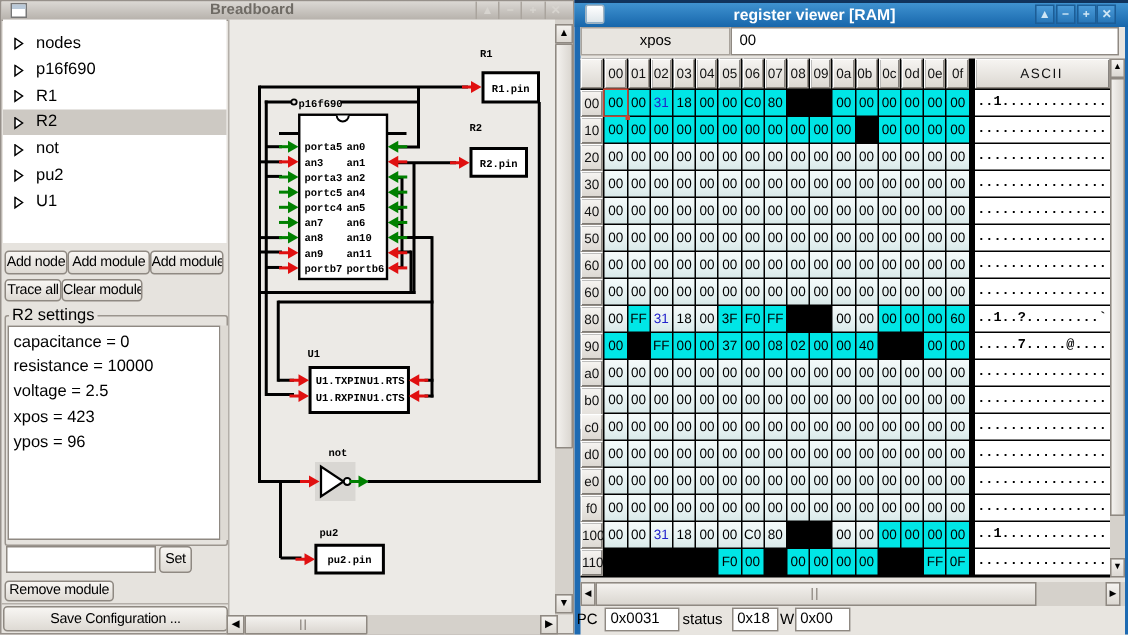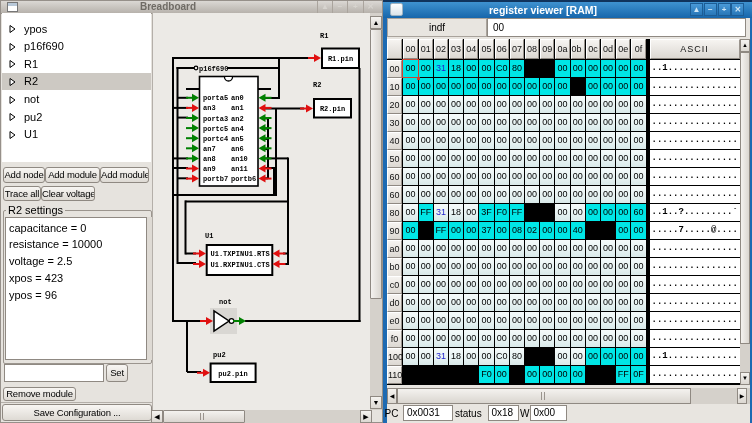--- a/index.html
+++ b/index.html
@@ -10,21 +10,21 @@
 <div style="position:absolute;left:8px;top:3px;width:9px;height:3px;background:#b9c9d9;"></div>
 <div style="position:absolute;left:0;top:1px;width:336px;height:12px;text-align:center;font:bold 10px 'Liberation Sans',sans-serif;color:#6f6b65;line-height:12px;">Breadboard</div>
 <div style="position:absolute;left:317.0px;top:1px;width:15px;height:12px;border-left:1px solid #aaa49d;box-sizing:border-box;text-align:center;font:bold 8px 'Liberation Sans',sans-serif;color:#d7d4cf;line-height:12px;">▲</div>
 <div style="position:absolute;left:332.2px;top:1px;width:15px;height:12px;border-left:1px solid #aaa49d;box-sizing:border-box;text-align:center;font:bold 8px 'Liberation Sans',sans-serif;color:#d7d4cf;line-height:12px;">−</div>
 <div style="position:absolute;left:347.4px;top:1px;width:15px;height:12px;border-left:1px solid #aaa49d;box-sizing:border-box;text-align:center;font:bold 8px 'Liberation Sans',sans-serif;color:#d7d4cf;line-height:12px;">+</div>
 <div style="position:absolute;left:362.6px;top:1px;width:15px;height:12px;border-left:1px solid #aaa49d;box-sizing:border-box;text-align:center;font:bold 8px 'Liberation Sans',sans-serif;color:#d7d4cf;line-height:12px;">✕</div>
 <div style="position:absolute;left:2px;top:13px;width:149px;height:149px;background:#fff;"></div>
 <svg style="position:absolute;left:9px;top:25.0px" width="7" height="9">
     <polygon points="1,0.5 6,4 1,7.5" fill="#fff" stroke="#000" stroke-width="1"></polygon>
   </svg>
-<div style="position:absolute;left:24px;top:20.5px;font:11px 'Liberation Sans',sans-serif;color:#000;line-height:17px;">ypos</div>
+<div style="position:absolute;left:24px;top:20.5px;font:11px 'Liberation Sans',sans-serif;color:#000;line-height:17px;">nodes</div>
 <svg style="position:absolute;left:9px;top:42.6px" width="7" height="9">
     <polygon points="1,0.5 6,4 1,7.5" fill="#fff" stroke="#000" stroke-width="1"></polygon>
   </svg>
 <div style="position:absolute;left:24px;top:38.1px;font:11px 'Liberation Sans',sans-serif;color:#000;line-height:17px;">p16f690</div>
 <svg style="position:absolute;left:9px;top:60.3px" width="7" height="9">
     <polygon points="1,0.5 6,4 1,7.5" fill="#fff" stroke="#000" stroke-width="1"></polygon>
   </svg>
 <div style="position:absolute;left:24px;top:55.8px;font:11px 'Liberation Sans',sans-serif;color:#000;line-height:17px;">R1</div>
 <div style="position:absolute;left:2px;top:72.9px;width:149px;height:17.6px;background:#cdc9c3;"></div>
 <svg style="position:absolute;left:9px;top:77.9px" width="7" height="9">
@@ -40,21 +40,21 @@
   </svg>
 <div style="position:absolute;left:24px;top:108.8px;font:11px 'Liberation Sans',sans-serif;color:#000;line-height:17px;">pu2</div>
 <svg style="position:absolute;left:9px;top:130.9px" width="7" height="9">
     <polygon points="1,0.5 6,4 1,7.5" fill="#fff" stroke="#000" stroke-width="1"></polygon>
   </svg>
 <div style="position:absolute;left:24px;top:126.4px;font:11px 'Liberation Sans',sans-serif;color:#000;line-height:17px;">U1</div>
 <div style="background:linear-gradient(#f8f6f3,#dedad4);border:1px solid #8f8982;border-radius:3px;box-sizing:border-box;font:9.5px 'Liberation Sans',sans-serif;letter-spacing:-0.2px;color:#000;text-align:center;position:absolute;white-space:nowrap;overflow:hidden;left:3px;top:167px;width:42px;height:16px;line-height:14px;">Add node</div>
 <div style="background:linear-gradient(#f8f6f3,#dedad4);border:1px solid #8f8982;border-radius:3px;box-sizing:border-box;font:9.5px 'Liberation Sans',sans-serif;letter-spacing:-0.2px;color:#000;text-align:center;position:absolute;white-space:nowrap;overflow:hidden;left:45px;top:167px;width:55px;height:16px;line-height:14px;">Add module</div>
 <div style="background:linear-gradient(#f8f6f3,#dedad4);border:1px solid #8f8982;border-radius:3px;box-sizing:border-box;font:9.5px 'Liberation Sans',sans-serif;letter-spacing:-0.2px;color:#000;text-align:center;position:absolute;white-space:nowrap;overflow:hidden;left:100px;top:167px;width:49px;height:16px;line-height:14px;">Add module</div>
 <div style="background:linear-gradient(#f8f6f3,#dedad4);border:1px solid #8f8982;border-radius:3px;box-sizing:border-box;font:9.5px 'Liberation Sans',sans-serif;letter-spacing:-0.2px;color:#000;text-align:center;position:absolute;white-space:nowrap;overflow:hidden;left:3px;top:186px;width:38px;height:15px;line-height:13px;">Trace all</div>
-<div style="background:linear-gradient(#f8f6f3,#dedad4);border:1px solid #8f8982;border-radius:3px;box-sizing:border-box;font:9.5px 'Liberation Sans',sans-serif;letter-spacing:-0.2px;color:#000;text-align:center;position:absolute;white-space:nowrap;overflow:hidden;left:41px;top:186px;width:54px;height:15px;line-height:13px;">Clear voltage</div>
+<div style="background:linear-gradient(#f8f6f3,#dedad4);border:1px solid #8f8982;border-radius:3px;box-sizing:border-box;font:9.5px 'Liberation Sans',sans-serif;letter-spacing:-0.2px;color:#000;text-align:center;position:absolute;white-space:nowrap;overflow:hidden;left:41px;top:186px;width:54px;height:15px;line-height:13px;">Clear module</div>
 <div style="position:absolute;left:3px;top:210px;width:147px;height:152px;border:1px solid #9b958e;border-radius:2px;"></div>
 <div style="position:absolute;left:6px;top:204px;background:#e6e3de;padding:0 2px;font:11px 'Liberation Sans',sans-serif;color:#000;">R2 settings</div>
 <div style="position:absolute;left:5px;top:217px;width:142px;height:143px;background:#fff;border:1px solid #8f8982;box-sizing:border-box;"></div>
 <div style="position:absolute;left:9px;top:221.5px;font:11px 'Liberation Sans',sans-serif;color:#000;">capacitance = 0</div>
 <div style="position:absolute;left:9px;top:238.4px;font:11px 'Liberation Sans',sans-serif;color:#000;">resistance = 10000</div>
 <div style="position:absolute;left:9px;top:255.3px;font:11px 'Liberation Sans',sans-serif;color:#000;">voltage = 2.5</div>
 <div style="position:absolute;left:9px;top:272.2px;font:11px 'Liberation Sans',sans-serif;color:#000;">xpos = 423</div>
 <div style="position:absolute;left:9px;top:289.1px;font:11px 'Liberation Sans',sans-serif;color:#000;">ypos = 96</div>
 <div style="position:absolute;left:147px;top:217px;width:5px;height:143px;background:#dedad4;"></div>
 <div style="position:absolute;left:4px;top:364px;width:100px;height:18px;background:#fff;border:1px solid #8f8982;box-sizing:border-box;"></div>
@@ -75,21 +75,21 @@
 <div style="position:absolute;left:383px;top:0;width:369px;height:423px;background:#e8e5e0;"></div>
 <div style="position:absolute;left:383px;top:0;width:369px;height:423px;border-left:4px solid #1d6ab2;border-right:2px solid #1d6ab2;box-sizing:border-box;"></div>
 <div style="position:absolute;left:383px;top:0;width:369px;height:2px;background:#10335c;"></div>
 <div style="position:absolute;left:383px;top:2px;width:369px;height:16px;background:linear-gradient(#3f92d0,#1766ab);"></div>
 <div style="position:absolute;left:383px;top:2px;width:320px;height:16px;text-align:center;font:bold 10.5px 'Liberation Sans',sans-serif;color:#fff;line-height:16px;">register viewer [RAM]</div>
 <div style="position:absolute;left:390px;top:3px;width:13px;height:13px;background:linear-gradient(#fff,#dde5ea);border:1px solid #9fb3c2;border-radius:2px;box-sizing:border-box;"></div>
 <div style="position:absolute;left:690.0px;top:2.5px;width:13px;height:13.5px;background:linear-gradient(#4a9ad8,#2877b8);border:1px solid #1c5d96;box-sizing:border-box;text-align:center;font:bold 8px 'Liberation Sans',sans-serif;color:#cfe6f5;line-height:12px;">▲</div>
 <div style="position:absolute;left:703.8px;top:2.5px;width:13px;height:13.5px;background:linear-gradient(#4a9ad8,#2877b8);border:1px solid #1c5d96;box-sizing:border-box;text-align:center;font:bold 8px 'Liberation Sans',sans-serif;color:#cfe6f5;line-height:12px;">−</div>
 <div style="position:absolute;left:717.6px;top:2.5px;width:13px;height:13.5px;background:linear-gradient(#4a9ad8,#2877b8);border:1px solid #1c5d96;box-sizing:border-box;text-align:center;font:bold 8px 'Liberation Sans',sans-serif;color:#cfe6f5;line-height:12px;">+</div>
 <div style="position:absolute;left:731.4px;top:2.5px;width:13px;height:13.5px;background:linear-gradient(#4a9ad8,#2877b8);border:1px solid #1c5d96;box-sizing:border-box;text-align:center;font:bold 8px 'Liberation Sans',sans-serif;color:#cfe6f5;line-height:12px;">✕</div>
-<div style="position:absolute;left:387px;top:18px;width:100px;height:19px;background:#e8e5e0;border:1px solid #a9a39c;box-sizing:border-box;text-align:center;font:10px 'Liberation Sans',sans-serif;color:#000;line-height:18px;">indf</div>
+<div style="position:absolute;left:387px;top:18px;width:100px;height:19px;background:#e8e5e0;border:1px solid #a9a39c;box-sizing:border-box;text-align:center;font:10px 'Liberation Sans',sans-serif;color:#000;line-height:18px;">xpos</div>
 <div style="position:absolute;left:487px;top:18px;width:259px;height:19px;background:#fff;border:1px solid #8f8982;box-sizing:border-box;font:10px 'Liberation Sans',sans-serif;color:#000;line-height:18px;padding-left:5px;">00</div>
 <div style="position:absolute;left:387px;top:39px;width:353px;height:346px;background:#000;"></div>
 <div style="background:linear-gradient(#f6f4f1,#dcd8d2);box-sizing:border-box;border:1px solid;border-color:#fff #9a948d #8f8982 #fff;text-align:center;font:9px 'Liberation Sans',sans-serif;color:#111;position:absolute;left:387px;top:39px;width:15px;height:19.5px;"></div>
 <div style="background:linear-gradient(#f6f4f1,#dcd8d2);box-sizing:border-box;border:1px solid;border-color:#fff #9a948d #8f8982 #fff;text-align:center;font:9px 'Liberation Sans',sans-serif;color:#111;position:absolute;left:403.3px;top:39px;width:14.4px;height:19.5px;line-height:18px;">00</div>
 <div style="background:linear-gradient(#f6f4f1,#dcd8d2);box-sizing:border-box;border:1px solid;border-color:#fff #9a948d #8f8982 #fff;text-align:center;font:9px 'Liberation Sans',sans-serif;color:#111;position:absolute;left:418.5px;top:39px;width:14.4px;height:19.5px;line-height:18px;">01</div>
 <div style="background:linear-gradient(#f6f4f1,#dcd8d2);box-sizing:border-box;border:1px solid;border-color:#fff #9a948d #8f8982 #fff;text-align:center;font:9px 'Liberation Sans',sans-serif;color:#111;position:absolute;left:433.7px;top:39px;width:14.4px;height:19.5px;line-height:18px;">02</div>
 <div style="background:linear-gradient(#f6f4f1,#dcd8d2);box-sizing:border-box;border:1px solid;border-color:#fff #9a948d #8f8982 #fff;text-align:center;font:9px 'Liberation Sans',sans-serif;color:#111;position:absolute;left:448.9px;top:39px;width:14.4px;height:19.5px;line-height:18px;">03</div>
 <div style="background:linear-gradient(#f6f4f1,#dcd8d2);box-sizing:border-box;border:1px solid;border-color:#fff #9a948d #8f8982 #fff;text-align:center;font:9px 'Liberation Sans',sans-serif;color:#111;position:absolute;left:464.1px;top:39px;width:14.4px;height:19.5px;line-height:18px;">04</div>
 <div style="background:linear-gradient(#f6f4f1,#dcd8d2);box-sizing:border-box;border:1px solid;border-color:#fff #9a948d #8f8982 #fff;text-align:center;font:9px 'Liberation Sans',sans-serif;color:#111;position:absolute;left:479.3px;top:39px;width:14.4px;height:19.5px;line-height:18px;">05</div>
 <div style="background:linear-gradient(#f6f4f1,#dcd8d2);box-sizing:border-box;border:1px solid;border-color:#fff #9a948d #8f8982 #fff;text-align:center;font:9px 'Liberation Sans',sans-serif;color:#111;position:absolute;left:494.5px;top:39px;width:14.4px;height:19.5px;line-height:18px;">06</div>

